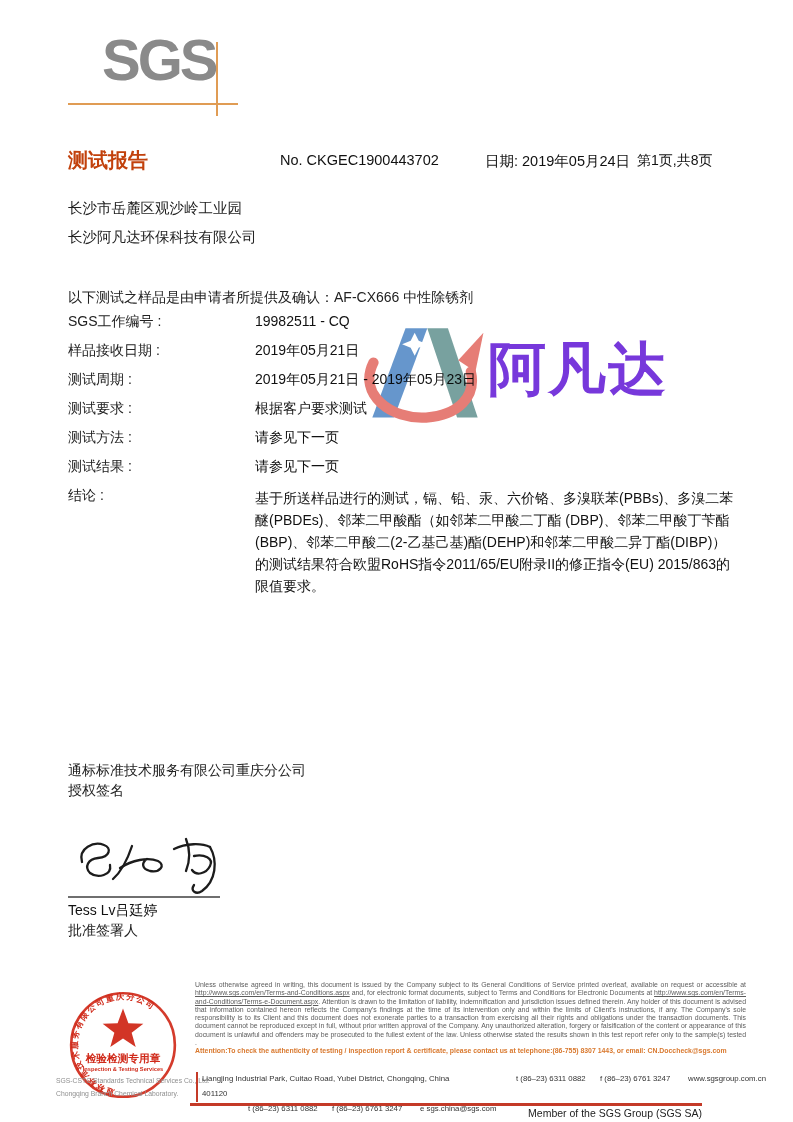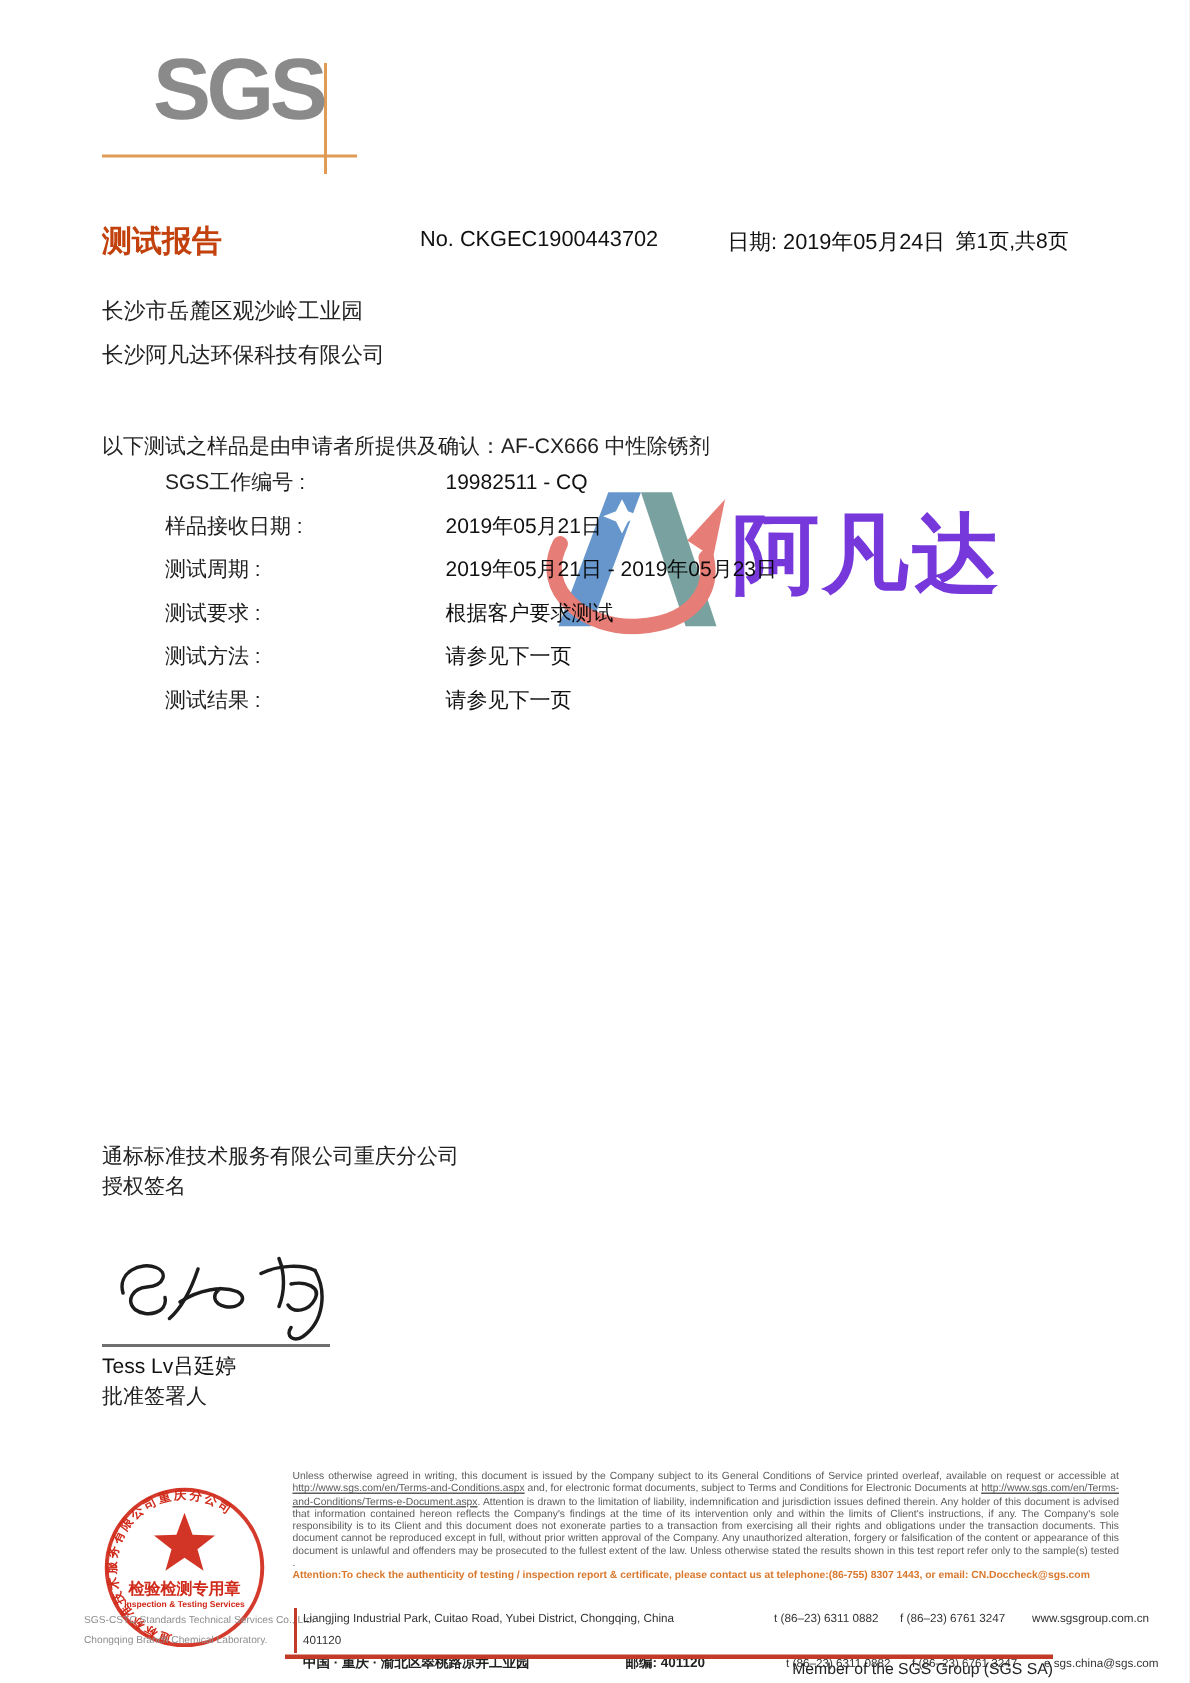--- a/index.html
+++ b/index.html
@@ -16,21 +16,21 @@
   .logo-vline{position:absolute;left:146px;top:4px;width:2px;height:74px;background:#e09c54;}
   .logo-hline{position:absolute;left:-2px;top:65px;width:170px;height:2px;background:#e09c54;}
   
   .doc-title{left:68px;top:147px;font-size:20px;font-weight:bold;color:#c2410c;}
   .report-no{left:280px;top:152px;font-size:14.5px;color:#111;}
   .date-line{left:485px;top:152px;font-size:14.5px;color:#111;}
   .page-info{left:637px;top:152px;font-size:14px;color:#111;}
   .client{left:68px;top:194px;font-size:14.5px;line-height:29px;color:#222;}
   .sample-line{left:68px;top:289px;font-size:14px;color:#222;}
   
-  .info-block{left:68px;top:313px;width:672px;font-size:14px;margin-left:42px;}
+  .info-block{left:68px;top:313px;width:672px;font-size:14px;}
   .info-row{display:flex;margin-bottom:11px;}
   .info-label{width:187px;flex:none;color:#222;}
   .info-value{color:#111;}
   .concl-row{display:flex;margin-top:4px;}
   .concl-value{width:485px;line-height:22px;color:#111;}
   
   .watermark{left:362px;top:325px;width:330px;height:112px;mix-blend-mode:multiply;opacity:.93;z-index:5;pointer-events:none;}
   .wm-text{position:absolute;left:126px;top:6px;font-size:58px;font-weight:bold;letter-spacing:2px;}
   
   .signoff-company{left:68px;top:762px;font-size:14px;color:#222;}
@@ -112,20 +112,24 @@
       <span class="info-value">根据客户要求测试</span>
     </div>
     <div class="info-row">
       <span class="info-label">测试方法 :</span>
       <span class="info-value">请参见下一页</span>
     </div>
     <div class="info-row">
       <span class="info-label">测试结果 :</span>
       <span class="info-value">请参见下一页</span>
     </div>
+    <div class="concl-row">
+      <span class="info-label">结论 :</span>
+      <span class="concl-value">基于所送样品进行的测试，镉、铅、汞、六价铬、多溴联苯(PBBs)、多溴二苯醚(PBDEs)、邻苯二甲酸酯（如邻苯二甲酸二丁酯 (DBP)、邻苯二甲酸丁苄酯(BBP)、邻苯二甲酸二(2-乙基己基)酯(DEHP)和邻苯二甲酸二异丁酯(DIBP)）的测试结果符合欧盟RoHS指令2011/65/EU附录II的修正指令(EU) 2015/863的限值要求。</span>
+    </div>
   </div>
 
   <div class="abs signoff-company">通标标准技术服务有限公司重庆分公司</div>
   <div class="abs signoff-auth">授权签名</div>
 
   <svg class="abs sig-svg" width="180" height="84" viewBox="0 0 180 84">
     <g stroke="#1c1c1c" stroke-width="2.3" fill="none" stroke-linecap="round" stroke-linejoin="round">
       <path d="M16 46 C12 32 28 25 38 29 C46 32 44 41 32 42 C22 43 18 51 24 57 C32 63 46 59 44 49"></path>
       <path d="M66 30 C62 42 56 55 47 63"></path>
       <path d="M54 52 C66 44 82 41 92 45 C100 49 94 57 84 55 C76 53 75 47 81 43"></path>
@@ -165,24 +169,20 @@
     <div class="addr-vline"></div>
     <div class="addr-row">
       <span class="addr-col1 addr-en">
         <span>Liangjing Industrial Park, Cuitao Road, Yubei District, Chongqing, China 401120</span>
       </span>
       <span class="addr-col2 addr-meta">t (86–23) 6311 0882</span>
       <span class="addr-col3 addr-meta">f (86–23) 6761 3247</span>
       <span class="addr-col4 addr-meta">www.sgsgroup.com.cn</span>
     </div>
     <div class="addr-row">
-      <span class="addr-col1" style="padding-right:8px;">
-        <span class="addr-cn">中国 · 重庆 · 渝北区翠桃路凉井工业园</span>
-        <span class="addr-cn">邮编: 401120</span>
-      </span>
       <span class="addr-col2 addr-meta">t (86–23) 6311 0882</span>
       <span class="addr-col3 addr-meta">f (86–23) 6761 3247</span>
       <span class="addr-col4 addr-meta">e  sgs.china@sgs.com</span>
     </div>
   </div>
 
   <div class="abs footer-redline"></div>
   <div class="abs member-line">Member of the SGS Group (SGS SA)</div>
 
 </div>

